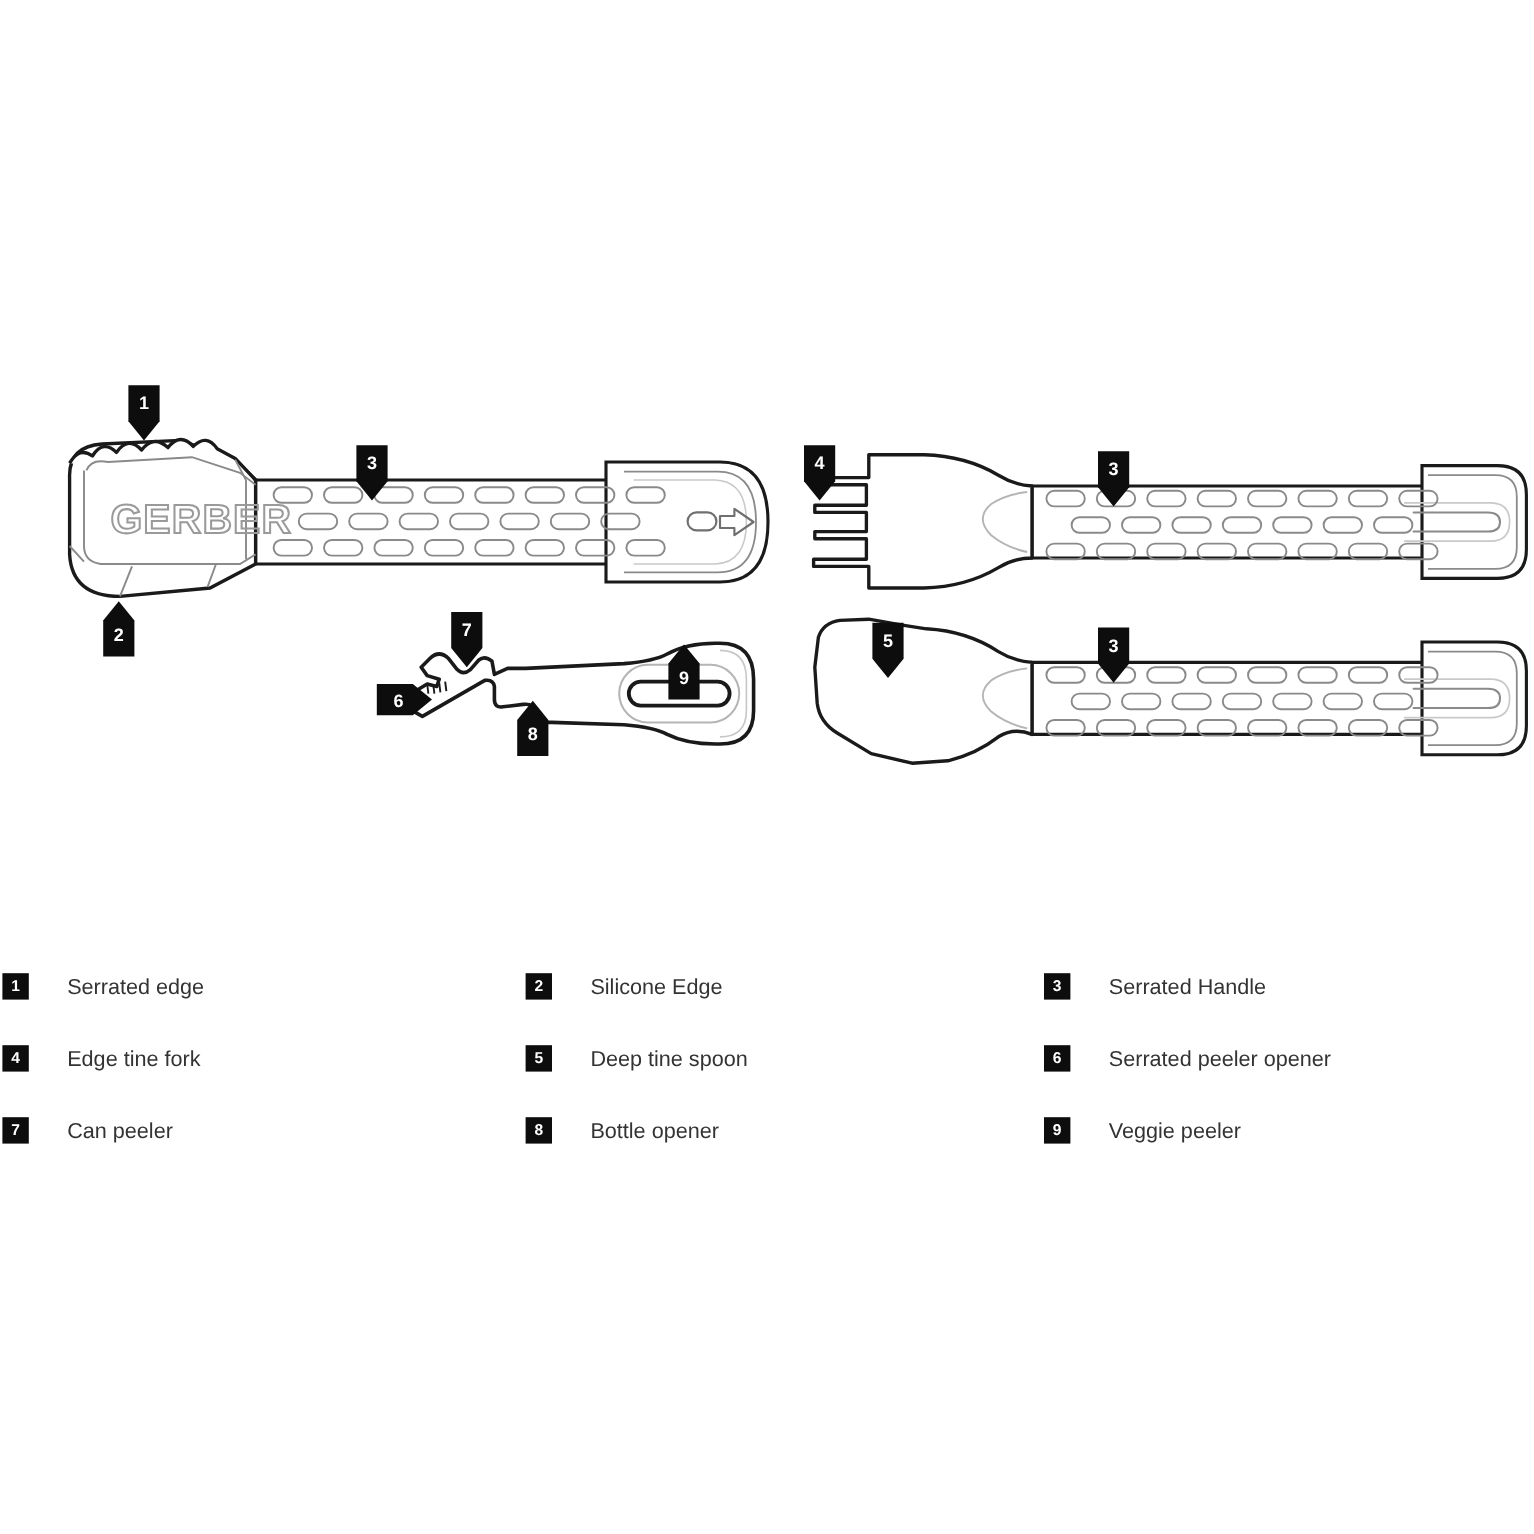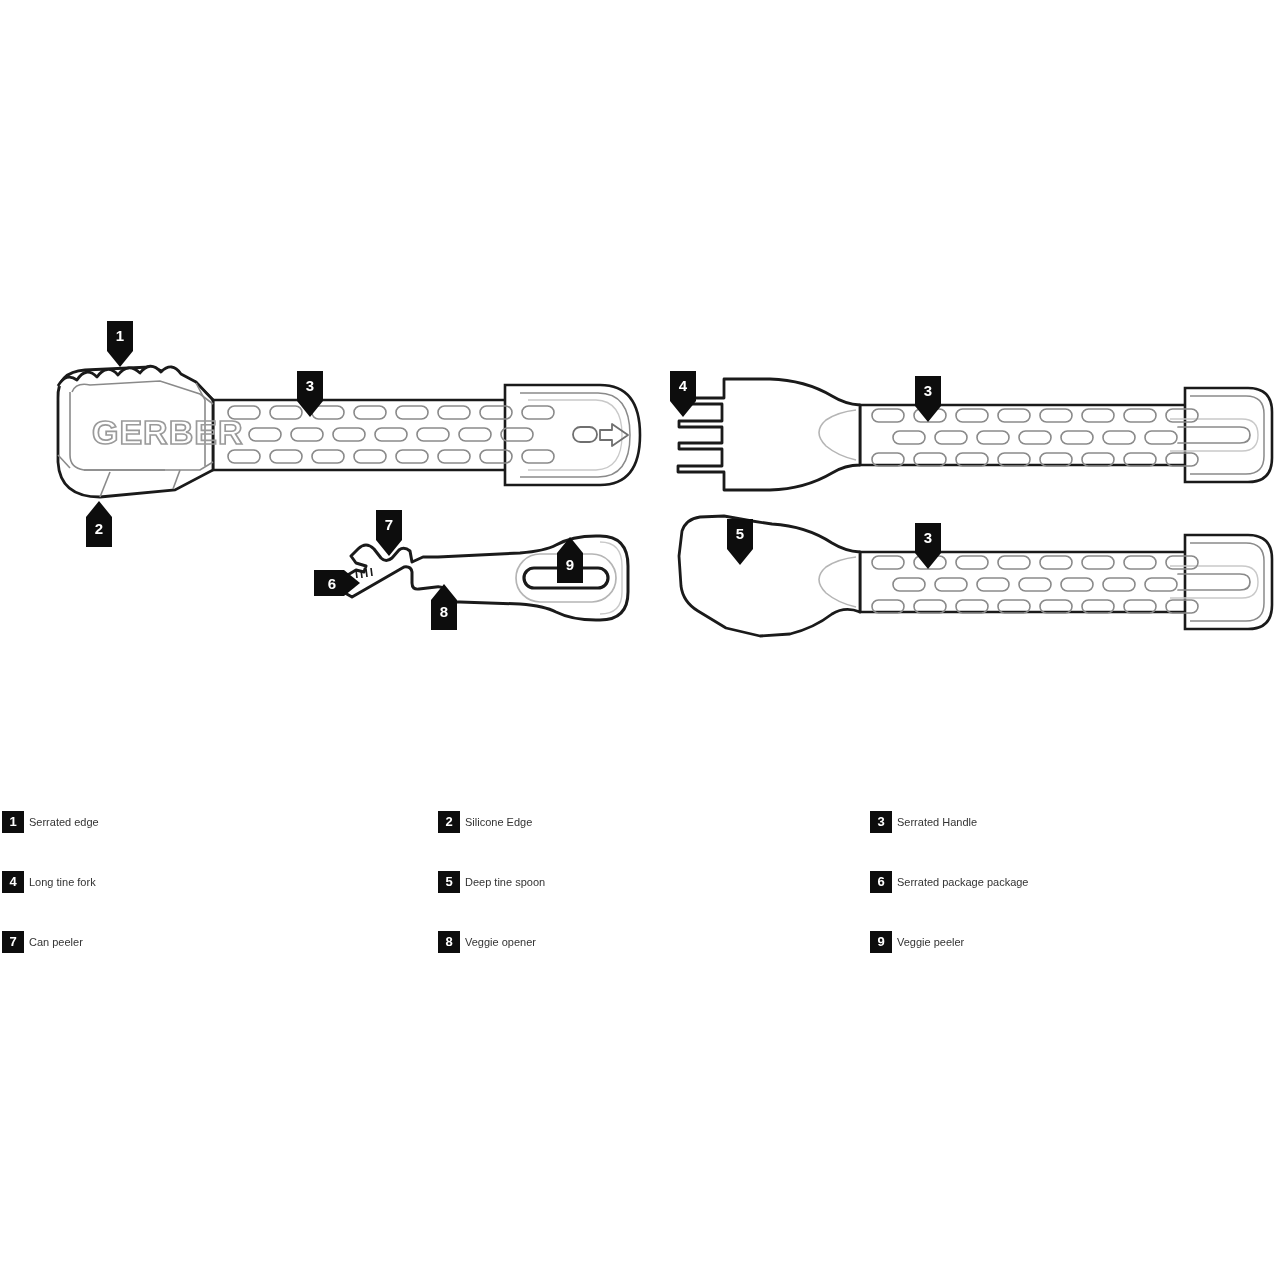--- a/index.html
+++ b/index.html
@@ -52,22 +52,22 @@
     background: #0d0d0d;
     color: #ffffff;
     font-size: 13px;
     font-weight: bold;
     line-height: 22px;
     text-align: center;
     flex: 0 0 auto;
     font-family: "Liberation Sans", sans-serif;
   }
   .legend-label {
-    margin-left: 5px;
-    font-size: 11px;
+    margin-left: 32px;
+    font-size: 18px;
     color: #333333;
     white-space: nowrap;
     font-family: "Liberation Sans", sans-serif;
   }
 
   svg text.brand {
     font-family: "Liberation Sans", sans-serif;
     font-weight: bold;
   }
   svg text.callout-num {
@@ -369,40 +369,40 @@
     </div>
     <div class="legend-item col3">
       <div class="legend-badge">3</div>
       <div class="legend-label">Serrated Handle</div>
     </div>
   </div>
 
   <div class="legend-row">
     <div class="legend-item col1">
       <div class="legend-badge">4</div>
-      <div class="legend-label">Long tine fork</div>
+      <div class="legend-label">Edge tine fork</div>
     </div>
     <div class="legend-item col2">
       <div class="legend-badge">5</div>
       <div class="legend-label">Deep tine spoon</div>
     </div>
     <div class="legend-item col3">
       <div class="legend-badge">6</div>
-      <div class="legend-label">Serrated package package</div>
+      <div class="legend-label">Serrated peeler opener</div>
     </div>
   </div>
 
   <div class="legend-row">
     <div class="legend-item col1">
       <div class="legend-badge">7</div>
       <div class="legend-label">Can peeler</div>
     </div>
     <div class="legend-item col2">
       <div class="legend-badge">8</div>
-      <div class="legend-label">Veggie opener</div>
+      <div class="legend-label">Bottle opener</div>
     </div>
     <div class="legend-item col3">
       <div class="legend-badge">9</div>
       <div class="legend-label">Veggie peeler</div>
     </div>
   </div>
 
 </div>
 
 </body></html>

